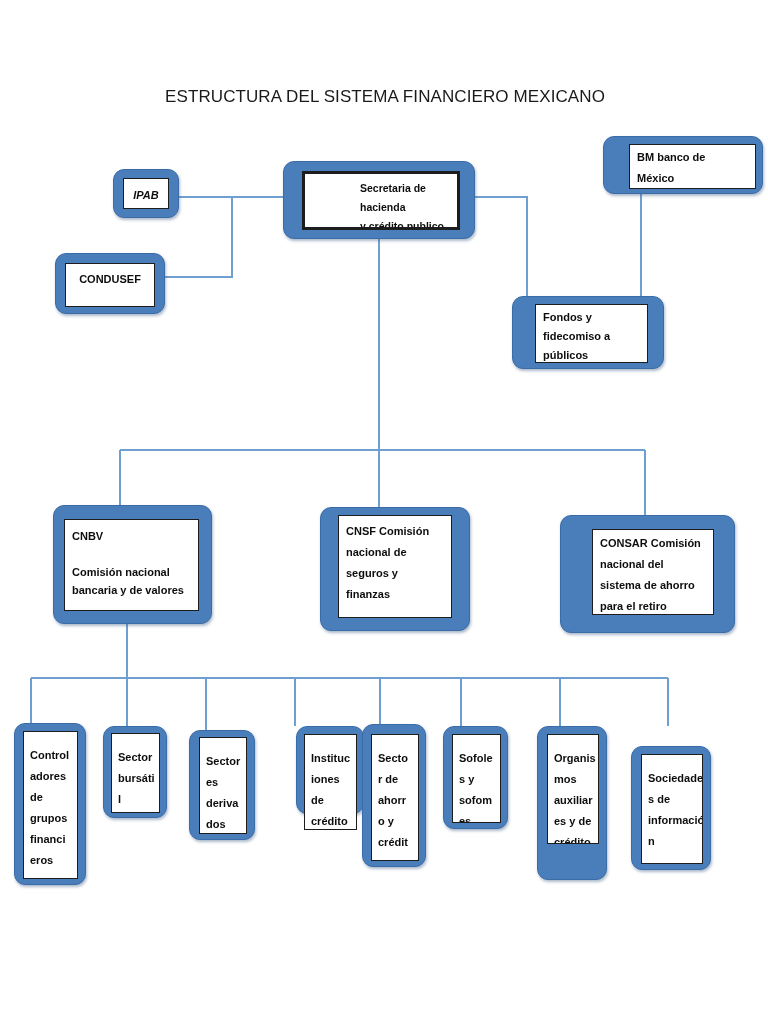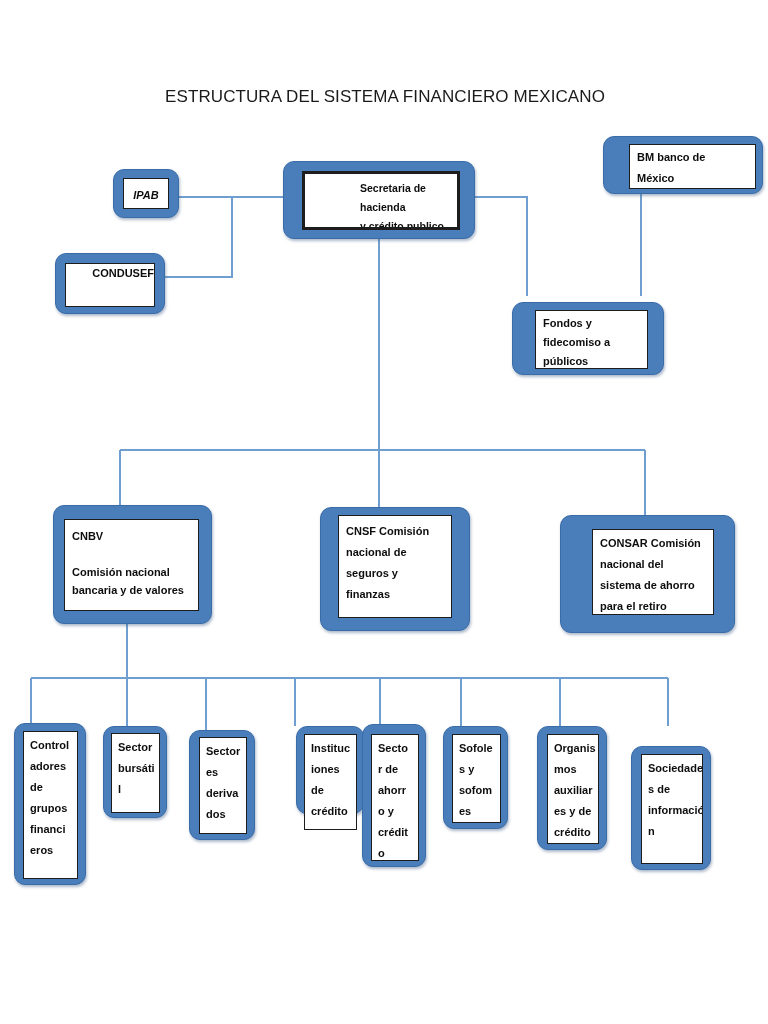--- a/index.html
+++ b/index.html
@@ -75,31 +75,31 @@
   
   .node.thick > .panel { border-width: 3px; }
 
   
   #node-ipab { left: 113px; top: 169px; width: 66px; height: 49px; }
   #node-ipab .panel { left: 9px; top: 8px; right: 9px; bottom: 8px; font-style: italic; }
   #node-ipab .txt { font-size: 11px; line-height: 33px; text-align: center; }
 
   #node-condusef { left: 55px; top: 253px; width: 110px; height: 61px; }
   #node-condusef .panel { left: 9px; top: 9px; width: 90px; height: 44px; }
-  #node-condusef .txt { font-size: 11px; line-height: 15px; text-align: right; padding-top: 2px; }
+  #node-condusef .txt { font-size: 11px; line-height: 15px; text-align: center; padding-top: 8px; }
 
   #node-secretaria { left: 283px; top: 161px; width: 192px; height: 78px; }
   #node-secretaria .panel { left: 18px; top: 9px; width: 158px; height: 59px; padding-left: 48px; }
   #node-secretaria .txt { font-size: 10.5px; line-height: 19px; text-align: left; padding: 5px 0 0 7px; }
 
   #node-bm { left: 603px; top: 136px; width: 160px; height: 58px; }
   #node-bm .panel { left: 25px; top: 7px; width: 127px; height: 45px; }
   #node-bm .txt { font-size: 11px; line-height: 21px; text-align: left; padding: 2px 0 12px 7px; }
 
-  #node-fondos { left: 512px; top: 296px; width: 152px; height: 73px; margin-top: 6px; }
+  #node-fondos { left: 512px; top: 296px; width: 152px; height: 73px; }
   #node-fondos .panel { left: 22px; top: 7px; width: 113px; height: 59px; }
   #node-fondos .txt { font-size: 11px; line-height: 19px; text-align: left; padding: 3px 0 0 7px; }
 
   
   #node-cnbv { left: 53px; top: 505px; width: 159px; height: 119px; }
   #node-cnbv .panel { left: 10px; top: 13px; width: 135px; height: 92px; }
   #node-cnbv .txt { font-size: 11px; line-height: 18px; text-align: left; padding: 7px 0 0 7px; }
 
   #node-cnsf { left: 320px; top: 507px; width: 150px; height: 124px; }
   #node-cnsf .panel { left: 17px; top: 7px; width: 114px; height: 103px; }
@@ -109,42 +109,42 @@
   #node-consar .panel { left: 31px; top: 13px; width: 122px; height: 86px; }
   #node-consar .txt { font-size: 11px; line-height: 21px; text-align: left; padding: 3px 0 0 7px; }
 
   
   .leaf { }
   .leaf .panel { }
   .leaf .txt {
     font-size: 11px;
     line-height: 21px;
     text-align: left;
-    padding: 3px 0 0 6px;
+    padding: 13px 0 0 6px;
   }
 
   #leaf-0 { left: 14px; top: 723px; width: 72px; height: 162px; }
   #leaf-0 .panel { left: 8px; top: 7px; width: 55px; height: 148px; }
 
   #leaf-1 { left: 103px; top: 726px; width: 64px; height: 92px; }
   #leaf-1 .panel { left: 7px; top: 6px; width: 49px; height: 80px; }
 
   #leaf-2 { left: 189px; top: 730px; width: 66px; height: 110px; }
   #leaf-2 .panel { left: 9px; top: 6px; width: 48px; height: 97px; }
 
   #leaf-3 { left: 281px; top: 726px; width: 68px; height: 88px; margin-left: 15px; }
   #leaf-3 .panel { left: 7px; top: 7px; width: 53px; height: 96px; }
 
   #leaf-4 { left: 362px; top: 724px; width: 64px; height: 143px; }
   #leaf-4 .panel { left: 8px; top: 9px; width: 48px; height: 127px; }
 
   #leaf-5 { left: 443px; top: 726px; width: 65px; height: 103px; }
   #leaf-5 .panel { left: 8px; top: 7px; width: 49px; height: 89px; }
 
-  #leaf-6 { left: 537px; top: 726px; width: 70px; height: 124px; }
+  #leaf-6 { left: 537px; top: 726px; width: 70px; height: 154px; }
   #leaf-6 .panel { left: 9px; top: 7px; width: 52px; height: 110px; }
 
   #leaf-7 { left: 631px; top: 746px; width: 80px; height: 124px; }
   #leaf-7 .panel { left: 9px; top: 7px; width: 62px; height: 110px; }
 </style>
 </head>
 <body>
 
 <div id="canvas">
 

